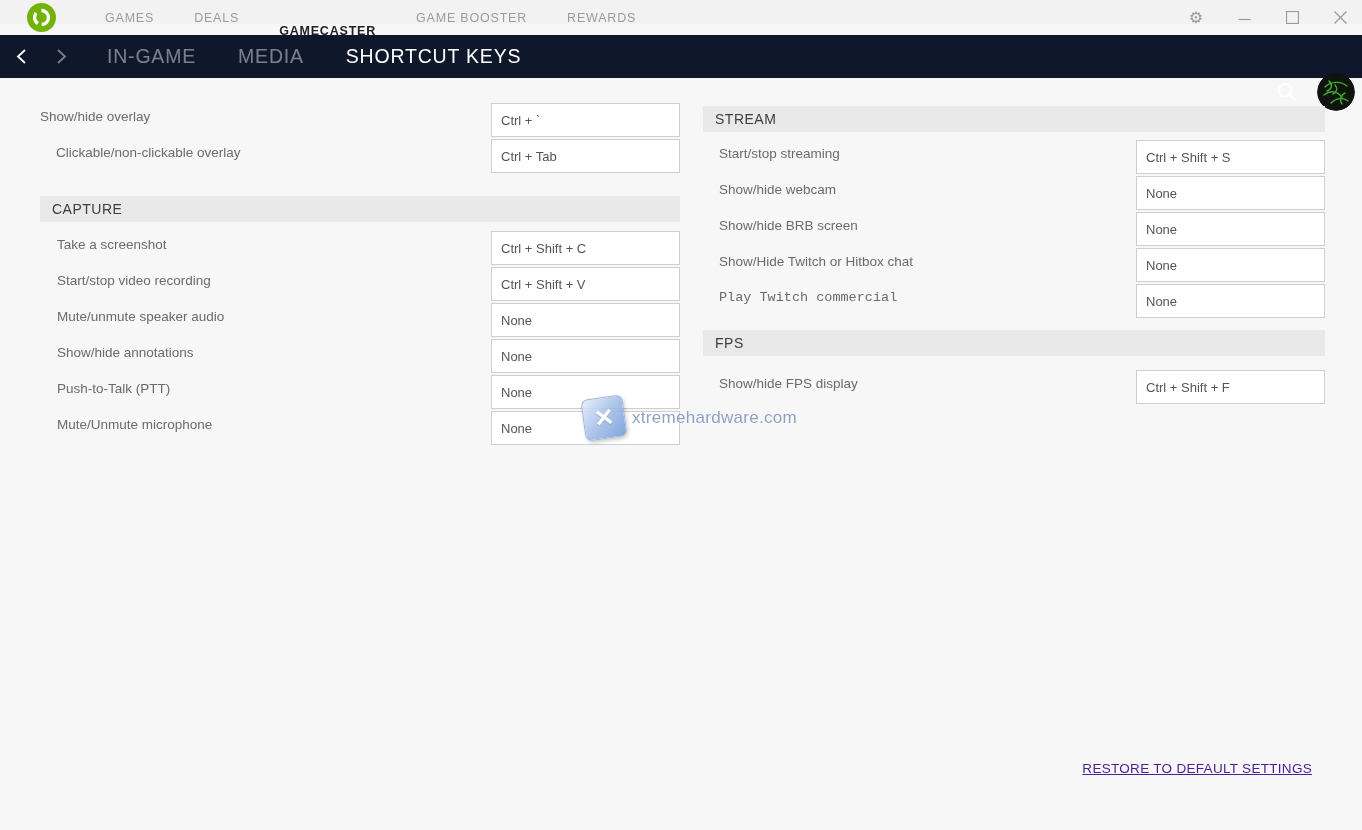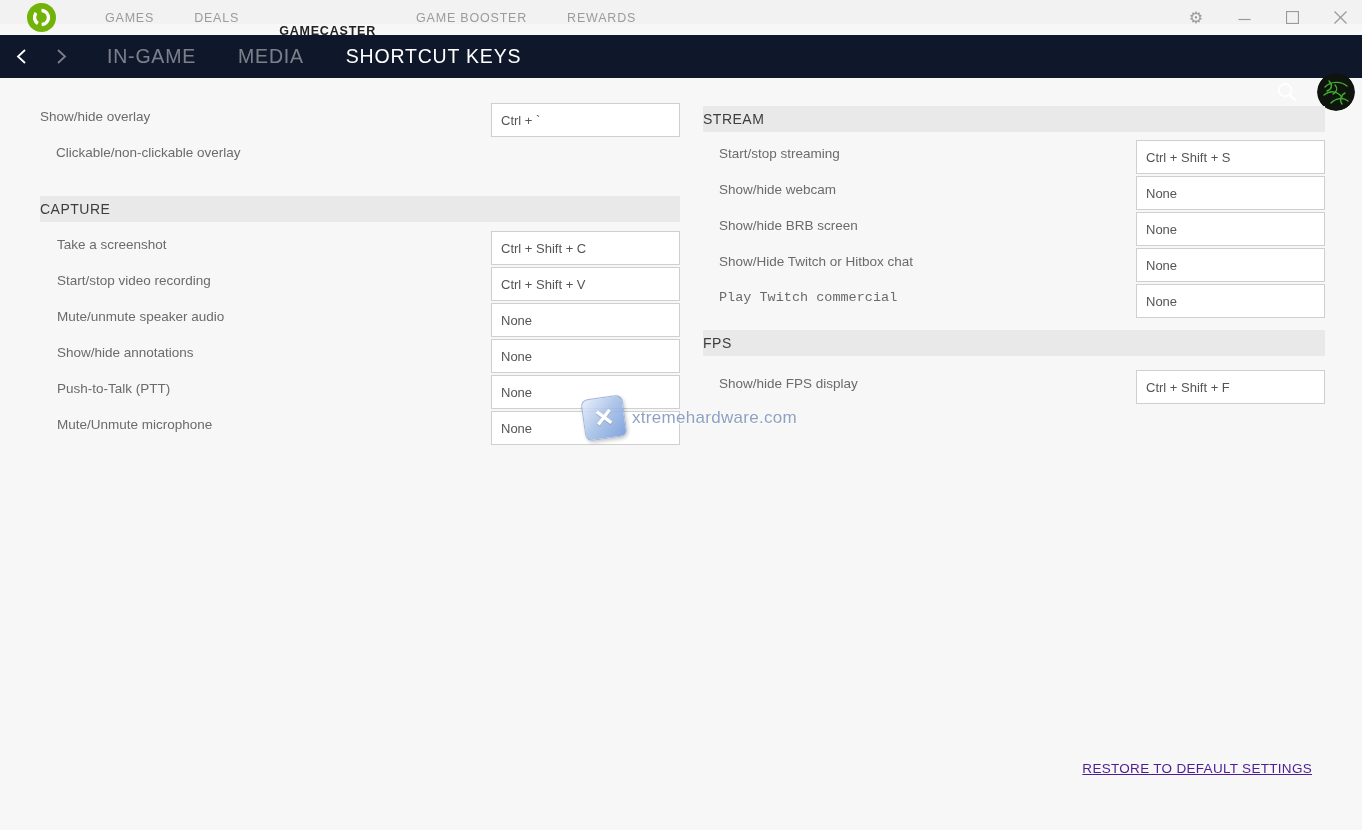--- a/index.html
+++ b/index.html
@@ -25,21 +25,21 @@
   .chev { position:absolute; top:13px; width:17px; height:17px; cursor:pointer; }
   .chev.back { left:14px; }
   .chev.fwd  { left:52px; }
   .sub-tabs { position:absolute; left:107px; top:0; height:43px; display:flex; align-items:center; gap:42px; }
   .sub-tab { font-size:19.5px; letter-spacing:.8px; color:rgba(255,255,255,.45); cursor:pointer; white-space:nowrap; }
   .sub-tab.active { color:#ffffff; }
   .search { position:absolute; left:1276px; top:46px; width:22px; height:22px; cursor:pointer; }
   .avatar { position:absolute; left:1317px; top:38px; width:38px; height:38px; border-radius:50%; overflow:hidden; cursor:pointer; }
 
   
-  .secbar { position:absolute; height:26px; background:#e9e9e9; display:flex; align-items:center; padding-left:0; }
+  .secbar { position:absolute; height:26px; background:#e9e9e9; display:flex; align-items:center; padding-left:12px; }
   .secbar span { font-size:14px; color:#3d3d3d; letter-spacing:.5px; }
   .lbl { position:absolute; font-size:13.5px; line-height:16px; color:#6b6b6b; white-space:nowrap; }
   .shortcut {
     position:absolute; width:189px; height:25px; border:1px solid #cfcfcf; background:#ffffff;
     font-family:"Liberation Sans", sans-serif; font-size:13px; color:#555555; padding:16px 9px; outline:none;
   }
 
   
   .wm { position:absolute; left:583px; top:395px; width:260px; height:48px; pointer-events:none; opacity:.88; }
   .wm-tile {
@@ -134,20 +134,21 @@
           <path d="M28 20 C24 22, 22 27, 25 31"></path>
           <path d="M18 12 C21 15, 20 19, 16 21"></path>
         </g>
       </svg>
     </div>
   </div>
 
   <div class="lbl" style="left:40px; top:109px;">Show/hide overlay</div>
   <input class="shortcut" style="left: 491px; top: 103px;" readonly="" value="Ctrl + `">
   <div class="lbl" style="left:56px; top:145px;">Clickable/non-clickable overlay</div>
+  <input class="shortcut" style="left: 491px; top: 139px;" readonly="" value="Ctrl + Tab">
 
   <div class="secbar" style="left:40px; top:196px; width:640px;">
     <span>CAPTURE</span>
   </div>
   <div class="lbl" style="left:57px; top:237px;">Take a screenshot</div>
   <input class="shortcut" style="left: 491px; top: 231px;" readonly="" value="Ctrl + Shift + C">
   <div class="lbl" style="left:57px; top:273px;">Start/stop video recording</div>
   <input class="shortcut" style="left: 491px; top: 267px;" readonly="" value="Ctrl + Shift + V">
   <div class="lbl" style="left:57px; top:309px;">Mute/unmute speaker audio</div>
   <input class="shortcut" style="left: 491px; top: 303px;" readonly="" value="None">

